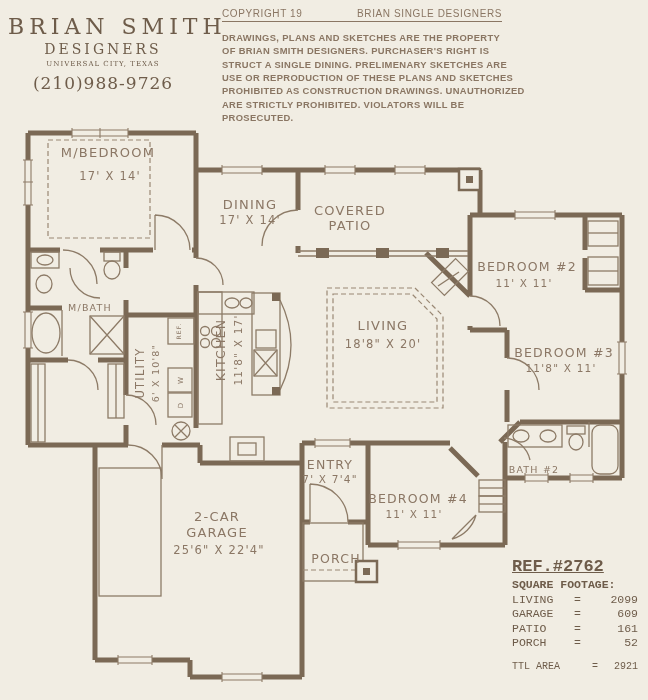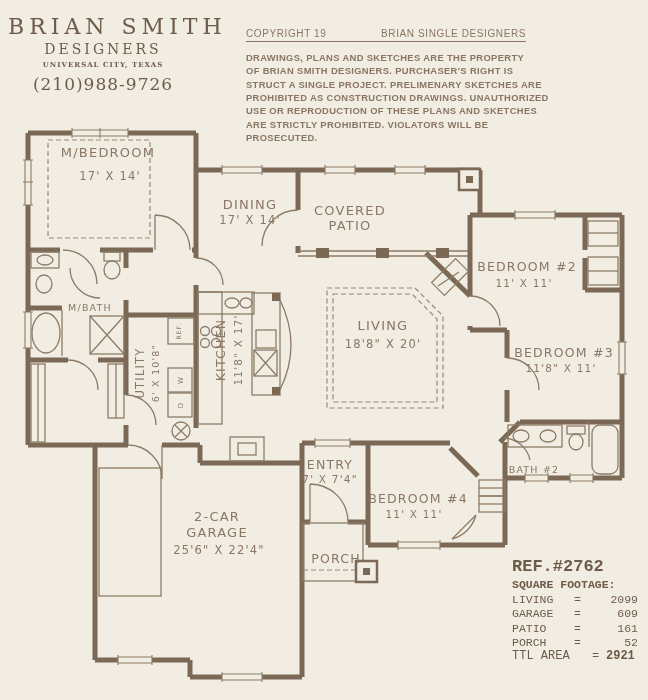--- a/index.html
+++ b/index.html
@@ -2,40 +2,40 @@
 <html><head>
 <meta charset="utf-8">
 <style>
   html,body{margin:0;padding:0;}
   body{background:#e8e4da;font-family:"Liberation Sans",sans-serif;}
   .sheet{position:relative;width:648px;height:700px;background:#f1ede3;overflow:hidden;}
   
   .brand{position:absolute;left:8px;top:14px;width:190px;text-align:center;color:#6e5c4a;}
   .brand-name{font-family:"DejaVu Serif",serif;font-size:22px;letter-spacing:5px;white-space:nowrap;}
   .brand-sub{font-family:"DejaVu Serif",serif;font-size:14px;letter-spacing:3px;margin-top:2px;text-align:center;}
-  .brand-city{font-family:"DejaVu Serif",serif;font-size:7px;font-weight:bold;letter-spacing:1px;margin-top:3px;}
+  .brand-city{font-family:"DejaVu Serif",serif;font-size:7px;font-weight:normal;letter-spacing:1px;margin-top:3px;}
   .brand-phone{font-family:"DejaVu Serif",serif;font-size:17px;letter-spacing:1px;margin-top:5px;}
   
-  .copyright{position:absolute;left:222px;top:28px;width:310px;color:#8a7663;margin-left:24px;}
+  .copyright{position:absolute;left:222px;top:8px;width:310px;color:#8a7663;}
   .cp-line1{display:flex;justify-content:space-between;font-size:10px;letter-spacing:.6px;
             border-bottom:1.2px solid #8a7663;padding-bottom:2px;width:280px;}
   .cp-body{margin-top:9px;font-size:9.4px;line-height:1.42;letter-spacing:.35px;font-weight:bold;}
   
   .titleblock{position:absolute;left:512px;top:557px;width:126px;color:#6e5c4a;
               font-family:"Liberation Mono",monospace;}
-  .tb-ref{font-size:17px;font-weight:bold;letter-spacing:0px;}
+  .tb-ref{font-size:17px;font-weight:bold;text-decoration:underline;letter-spacing:0px;}
   .tb-sq{font-size:11.5px;font-weight:bold;margin-top:2px;white-space:nowrap;}
   .tb-row{display:flex;font-size:11.5px;margin-top:1.5px;}
   .tb-row .lbl{width:62px;}
   .tb-row .eq{width:18px;}
   .tb-row .val{flex:1;text-align:right;}
-  .tb-total{display:flex;font-size:12px;margin-top:0;}
+  .tb-total{display:flex;font-size:10px;margin-top:12px;}
   .tb-total .lbl{width:80px;}
   .tb-total .eq{width:14px;}
-  .tb-total .val{flex:1;text-align:left;font-weight:bold;}
+  .tb-total .val{flex:1;text-align:right;}
   svg{position:absolute;left:0;top:0;}
   svg text{font-family:"DejaVu Sans",sans-serif;fill:#8b7765;letter-spacing:1.2px;}
   .wall{stroke:#7b6955;stroke-width:5;fill:none;}
   .thin{stroke:#8d7b67;stroke-width:1.3;fill:none;}
   .dash{stroke:#9a8874;stroke-width:1.2;fill:none;stroke-dasharray:5 3;}
   .winline{stroke:#8d7b67;stroke-width:1.1;fill:none;}
   .winrect{fill:#f1ede3;}
   .solid{fill:#7b6955;}
 </style>
 </head>
@@ -51,23 +51,23 @@
   </div>
 
   <div class="copyright">
     <div class="cp-line1">
       <span>COPYRIGHT 19</span>
       <span>BRIAN SINGLE DESIGNERS</span>
     </div>
     <div class="cp-body">
         <div>DRAWINGS, PLANS AND SKETCHES ARE THE PROPERTY</div>
         <div>OF BRIAN SMITH DESIGNERS.  PURCHASER'S RIGHT IS</div>
-        <div>STRUCT A SINGLE PROJECT.  PRELIMENARY SKETCHES ARE</div>
+        <div>STRUCT A SINGLE DINING.  PRELIMENARY SKETCHES ARE</div>
+        <div>USE OR REPRODUCTION OF THESE PLANS AND SKETCHES</div>
         <div>PROHIBITED AS CONSTRUCTION DRAWINGS.  UNAUTHORIZED</div>
-        <div>USE OR REPRODUCTION OF THESE PLANS AND SKETCHES</div>
         <div>ARE STRICTLY PROHIBITED.  VIOLATORS WILL BE PROSECUTED.</div>
       </div>
   </div>
 
   <div class="titleblock">
     <div class="tb-ref">REF.#2762</div>
     <div class="tb-sq">SQUARE FOOTAGE:</div>
     <div class="tb-row">
       <span class="lbl">LIVING</span>
       <span class="eq">=</span>

